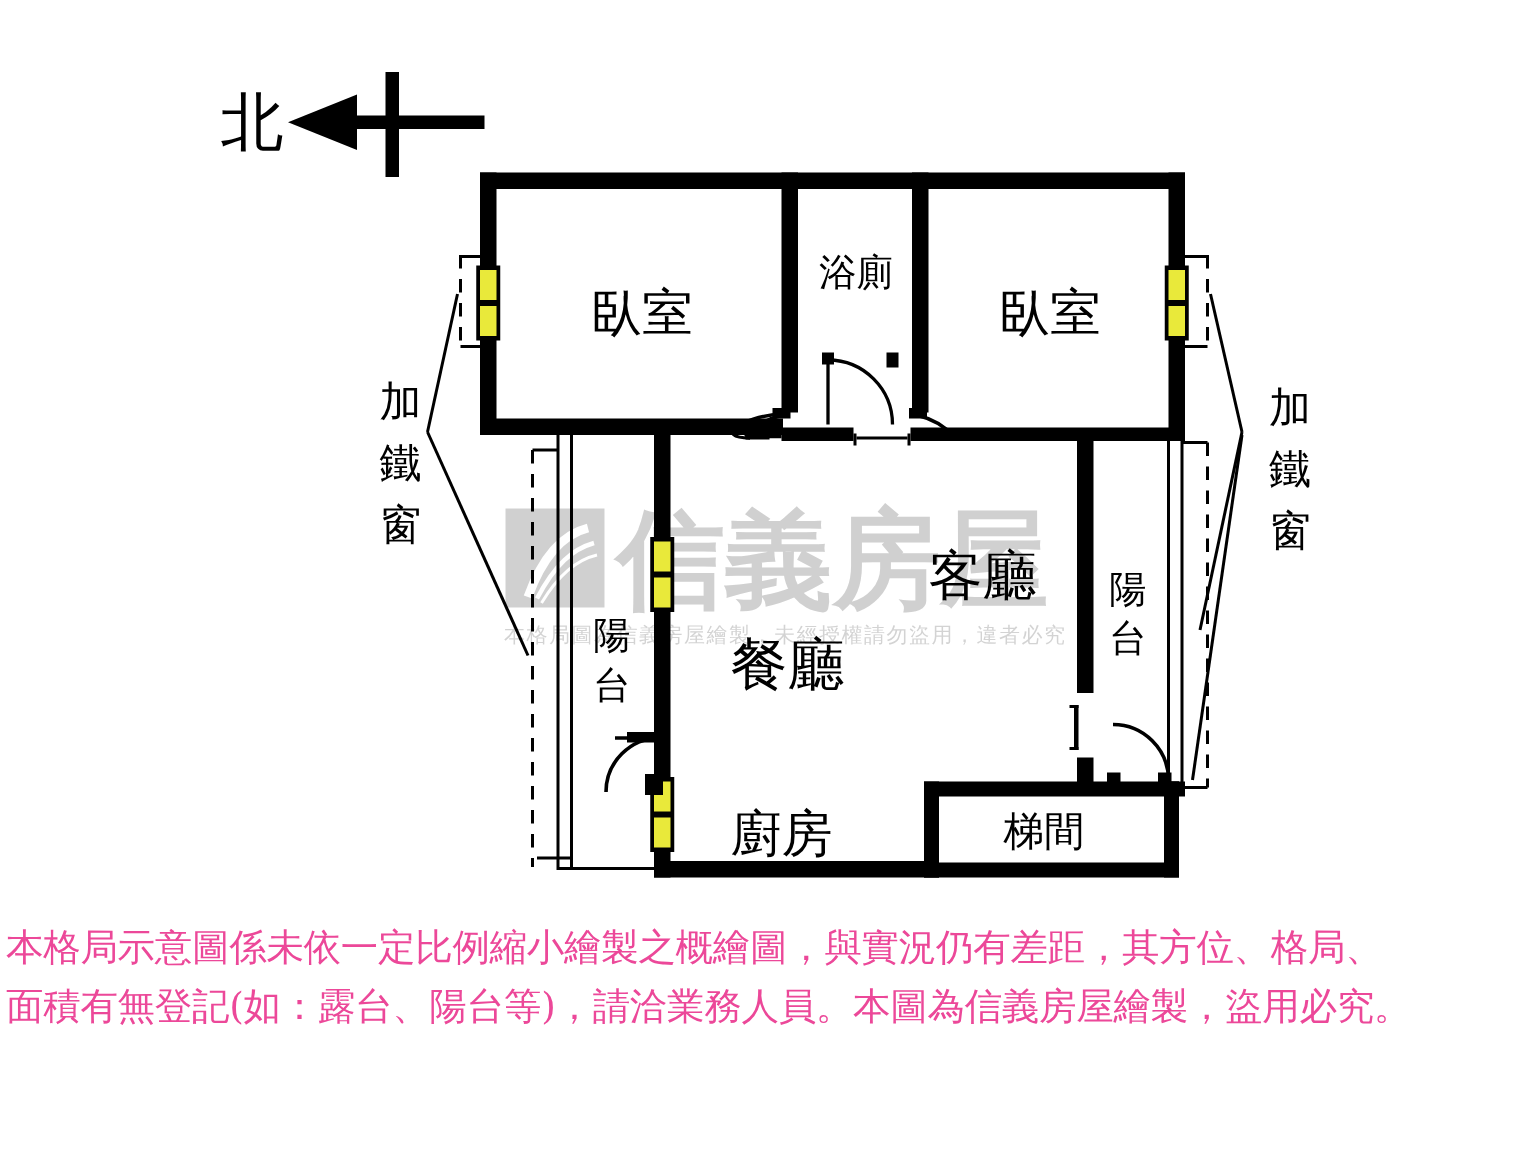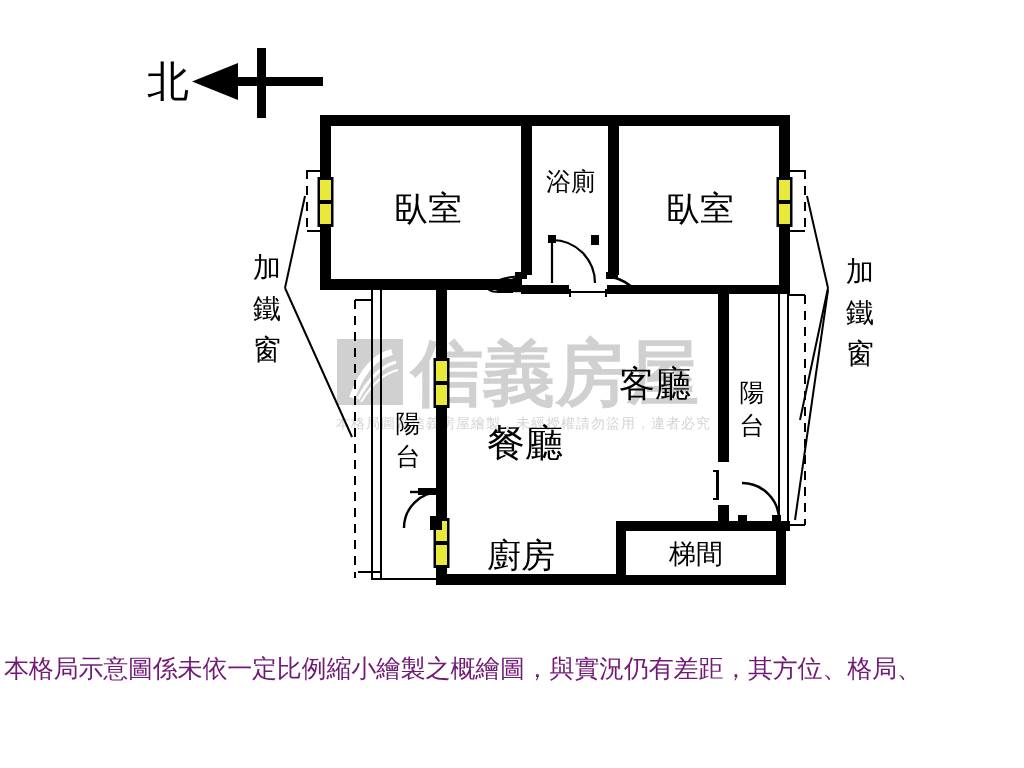--- a/index.html
+++ b/index.html
@@ -20,24 +20,23 @@
 
   .disclaimer {
     position: absolute;
     left: 0;
     top: 612px;
     width: 944px;
     padding: 0 4px;
     font-family: "DejaVu Serif", "Liberation Serif", serif;
     font-size: 25px;
     line-height: 39px;
-    color: #701a75;
+    color: #ec4899;
     letter-spacing: -0.2px;
     white-space: nowrap;
-    margin-top: 37px;
   }
   .disclaimer div { white-space: nowrap; }
 </style>
 </head>
 <body>
 
 <div id="root">
 
   <svg id="plan-svg" width="1024" height="768" viewBox="0 0 1024 768">
 
@@ -228,15 +227,16 @@
         <text x="860" y="281" text-anchor="middle">加</text>
         <text x="860" y="322" text-anchor="middle">鐵</text>
         <text x="860" y="363" text-anchor="middle">窗</text>
       </g>
     </g>
 
   </svg>
 
   <div class="disclaimer">
     <div>本格局示意圖係未依一定比例縮小繪製之概繪圖，與實況仍有差距，其方位、格局、</div>
+    <div>面積有無登記(如：露台、陽台等)，請洽業務人員。本圖為信義房屋繪製，盜用必究。</div>
   </div>
 
 </div>
 
 </body></html>

